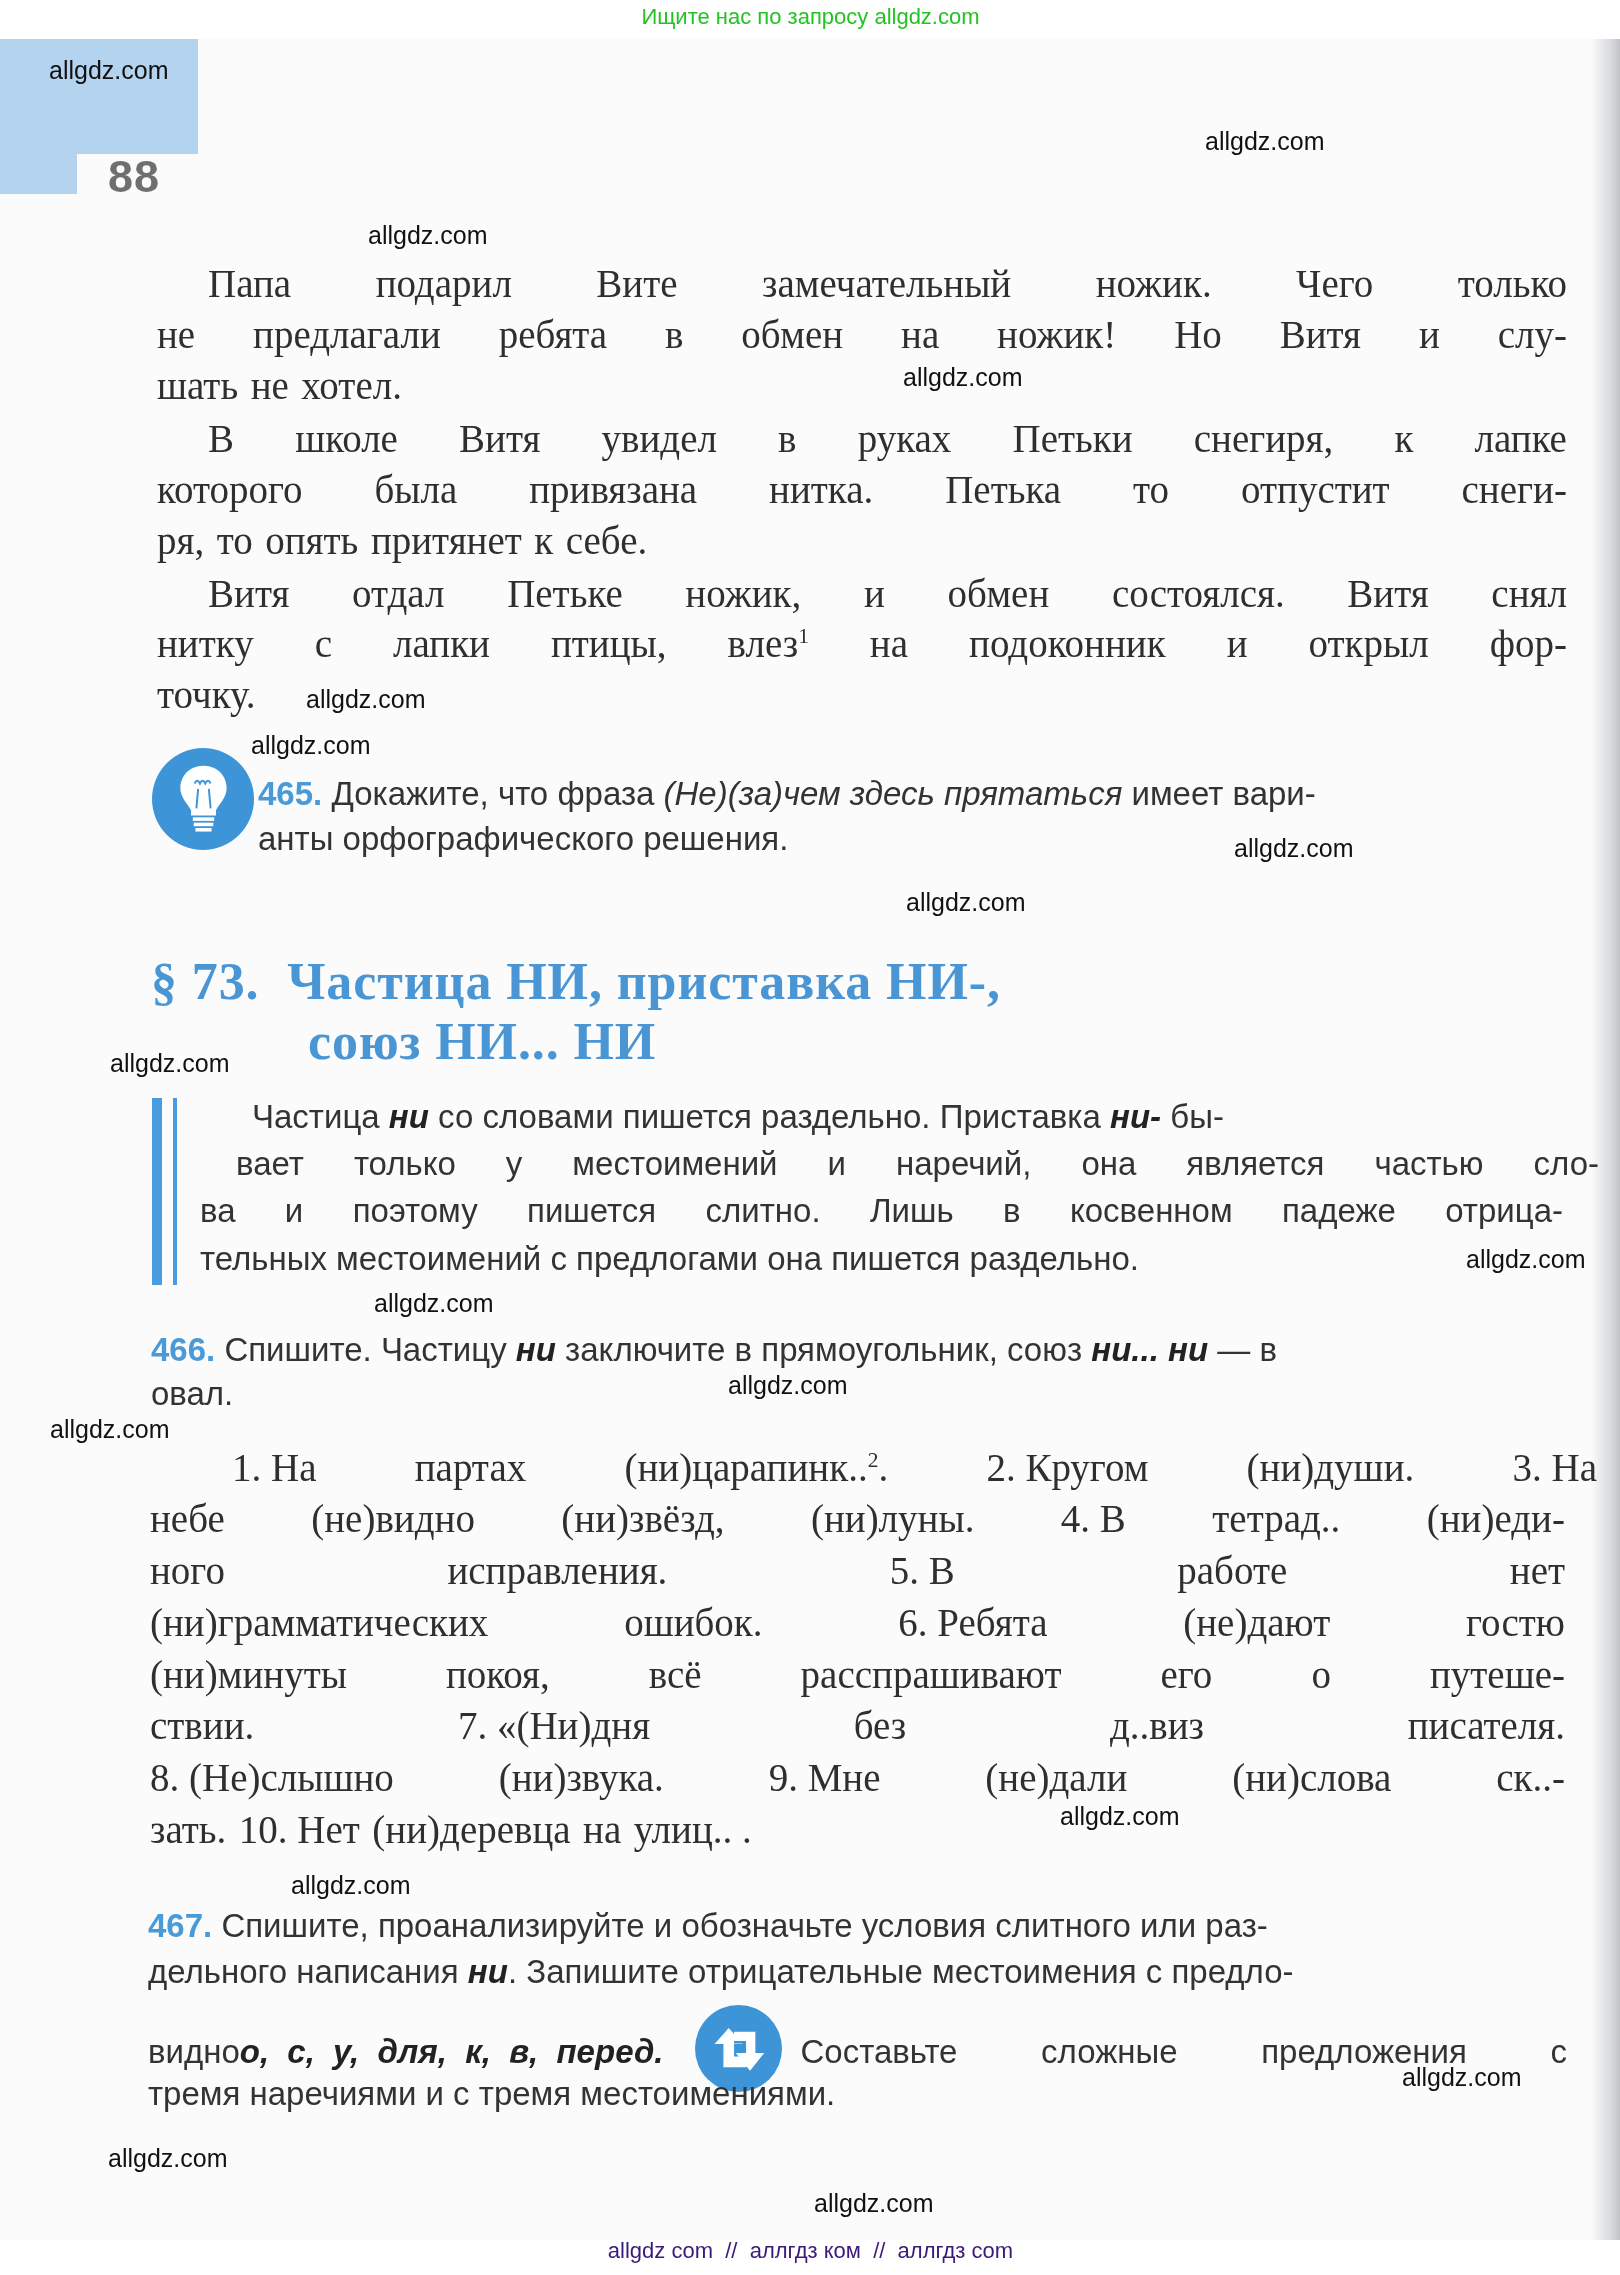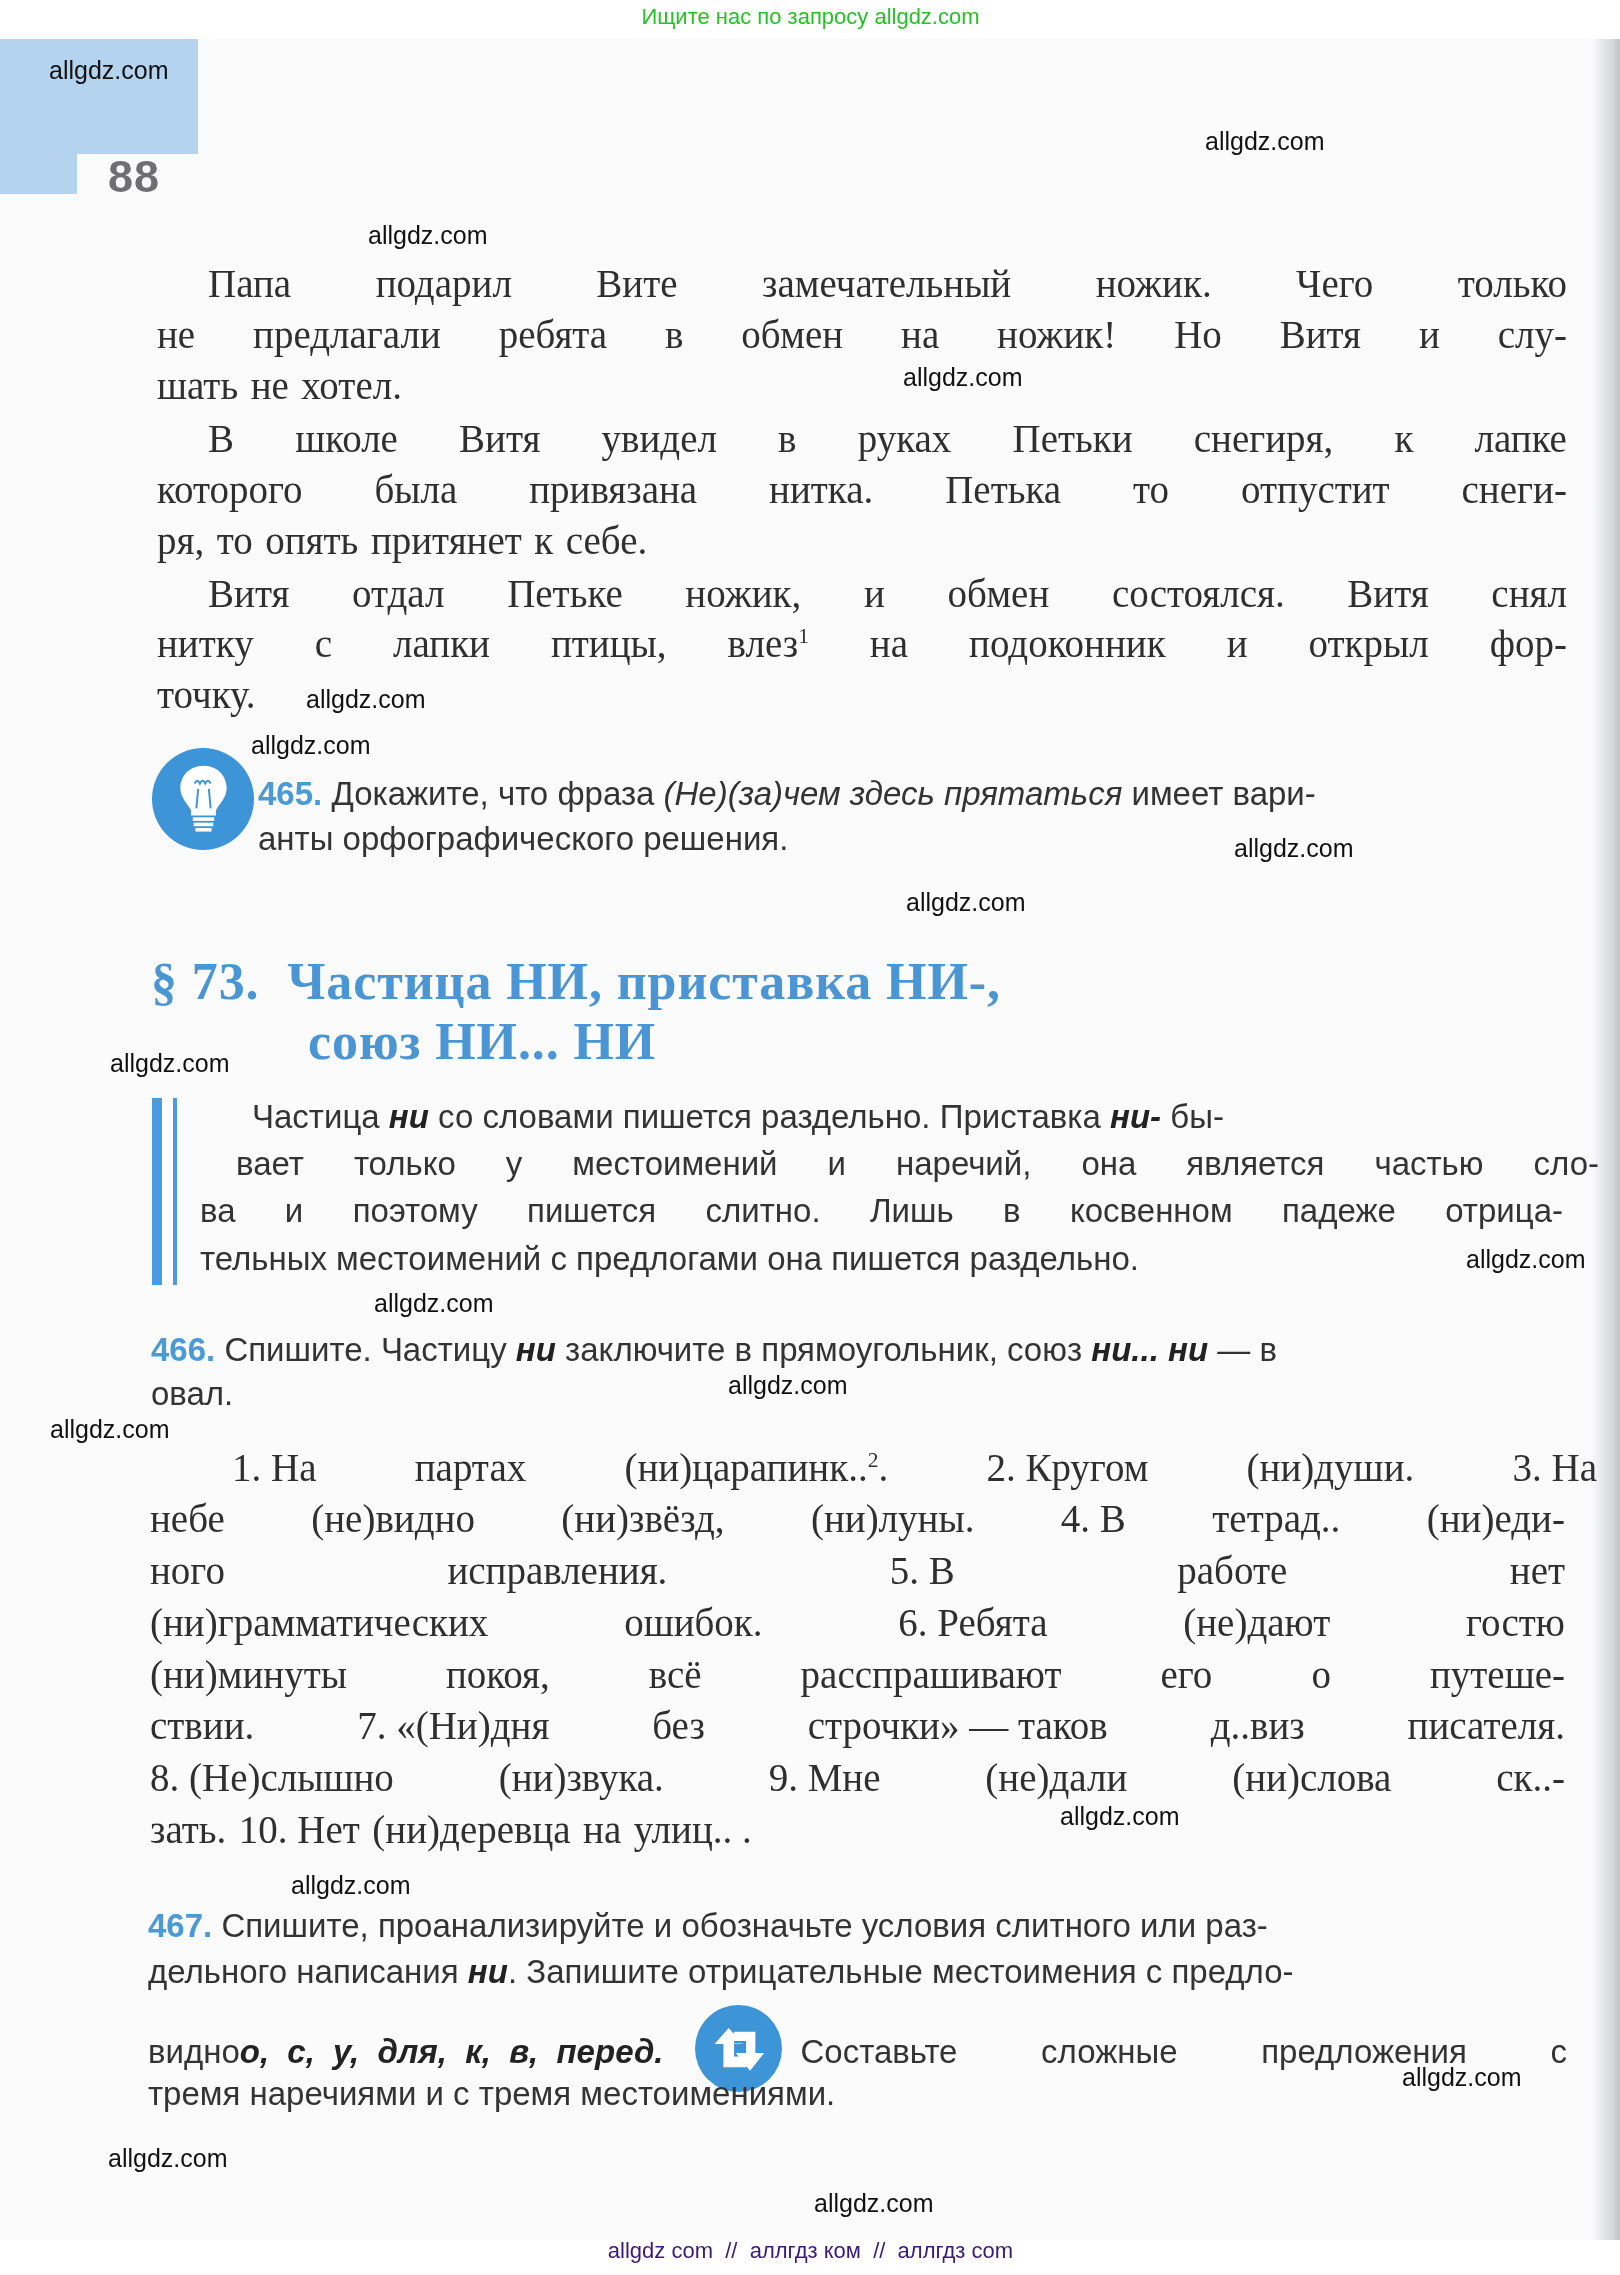--- a/index.html
+++ b/index.html
@@ -244,21 +244,20 @@
       <span>всё</span>
       <span>расспрашивают</span>
       <span>его</span>
       <span>о</span>
       <span>путеше-</span>
     </div>
     <div class="line serif" style="top: 1700px; left: 150px; width: 1415px;">
       <span>ствии.</span>
       <span>7. «(Ни)дня</span>
       <span>без</span>
-      <span>строчки» — таков</span>
       <span>д..виз</span>
       <span>писателя.</span>
     </div>
     <div class="line serif" style="top: 1752px; left: 150px; width: 1415px;">
       <span>8. (Не)слышно</span>
       <span>(ни)звука.</span>
       <span>9. Мне</span>
       <span>(не)дали</span>
       <span>(ни)слова</span>
       <span>ск..-</span>

